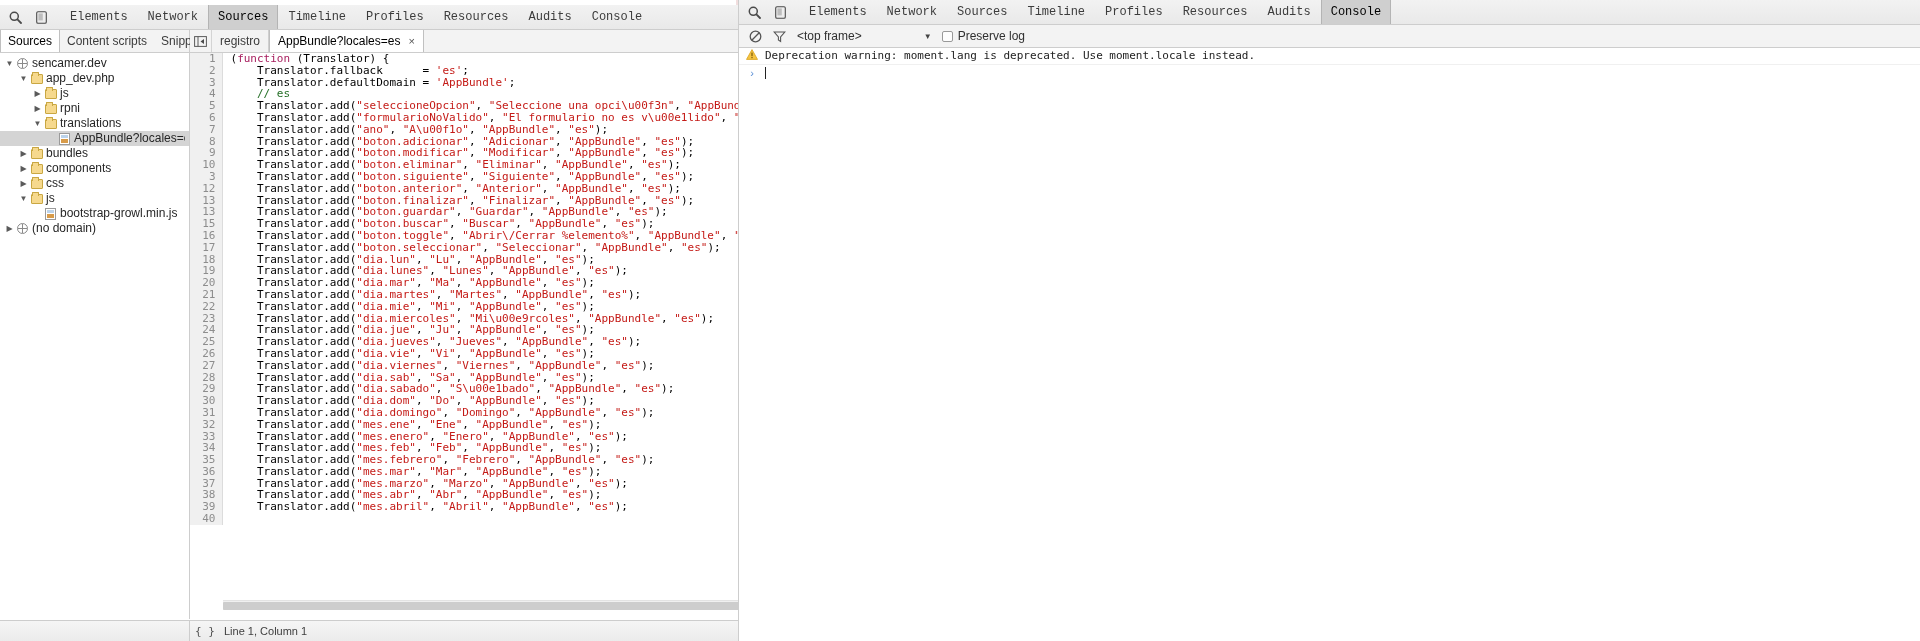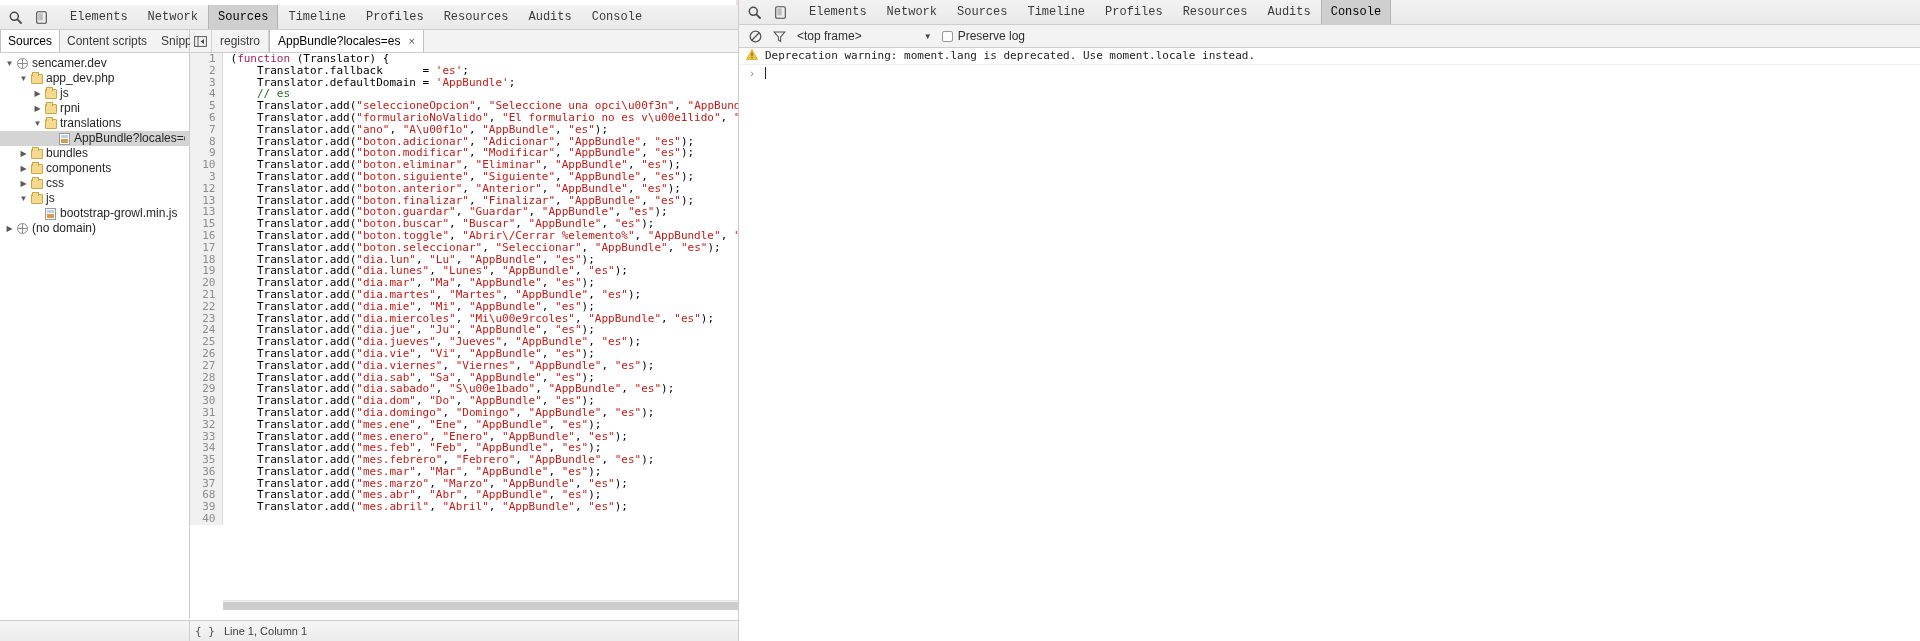--- a/index.html
+++ b/index.html
@@ -549,21 +549,21 @@
               </div>
               <div class="code-line">
                 <div class="ln">36</div>
                 <div class="lc"><span class="tok-pun"> </span><span class="tok-pun"> </span><span class="tok-pun"> </span><span class="tok-pun"> </span><span class="tok-id">Translator</span><span class="tok-pun">.</span><span class="tok-id">add</span><span class="tok-pun">(</span><span class="tok-str">"mes.mar"</span><span class="tok-pun">,</span><span class="tok-pun"> </span><span class="tok-str">"Mar"</span><span class="tok-pun">,</span><span class="tok-pun"> </span><span class="tok-str">"AppBundle"</span><span class="tok-pun">,</span><span class="tok-pun"> </span><span class="tok-str">"es"</span><span class="tok-pun">)</span><span class="tok-pun">;</span></div>
               </div>
               <div class="code-line">
                 <div class="ln">37</div>
                 <div class="lc"><span class="tok-pun"> </span><span class="tok-pun"> </span><span class="tok-pun"> </span><span class="tok-pun"> </span><span class="tok-id">Translator</span><span class="tok-pun">.</span><span class="tok-id">add</span><span class="tok-pun">(</span><span class="tok-str">"mes.marzo"</span><span class="tok-pun">,</span><span class="tok-pun"> </span><span class="tok-str">"Marzo"</span><span class="tok-pun">,</span><span class="tok-pun"> </span><span class="tok-str">"AppBundle"</span><span class="tok-pun">,</span><span class="tok-pun"> </span><span class="tok-str">"es"</span><span class="tok-pun">)</span><span class="tok-pun">;</span></div>
               </div>
               <div class="code-line">
-                <div class="ln">68</div>
+                <div class="ln">38</div>
                 <div class="lc"><span class="tok-pun"> </span><span class="tok-pun"> </span><span class="tok-pun"> </span><span class="tok-pun"> </span><span class="tok-id">Translator</span><span class="tok-pun">.</span><span class="tok-id">add</span><span class="tok-pun">(</span><span class="tok-str">"mes.abr"</span><span class="tok-pun">,</span><span class="tok-pun"> </span><span class="tok-str">"Abr"</span><span class="tok-pun">,</span><span class="tok-pun"> </span><span class="tok-str">"AppBundle"</span><span class="tok-pun">,</span><span class="tok-pun"> </span><span class="tok-str">"es"</span><span class="tok-pun">)</span><span class="tok-pun">;</span></div>
               </div>
               <div class="code-line">
                 <div class="ln">39</div>
                 <div class="lc"><span class="tok-pun"> </span><span class="tok-pun"> </span><span class="tok-pun"> </span><span class="tok-pun"> </span><span class="tok-id">Translator</span><span class="tok-pun">.</span><span class="tok-id">add</span><span class="tok-pun">(</span><span class="tok-str">"mes.abril"</span><span class="tok-pun">,</span><span class="tok-pun"> </span><span class="tok-str">"Abril"</span><span class="tok-pun">,</span><span class="tok-pun"> </span><span class="tok-str">"AppBundle"</span><span class="tok-pun">,</span><span class="tok-pun"> </span><span class="tok-str">"es"</span><span class="tok-pun">)</span><span class="tok-pun">;</span></div>
               </div>
               <div class="code-line">
                 <div class="ln">40</div>
                 <div class="lc">&nbsp;</div>
               </div>

